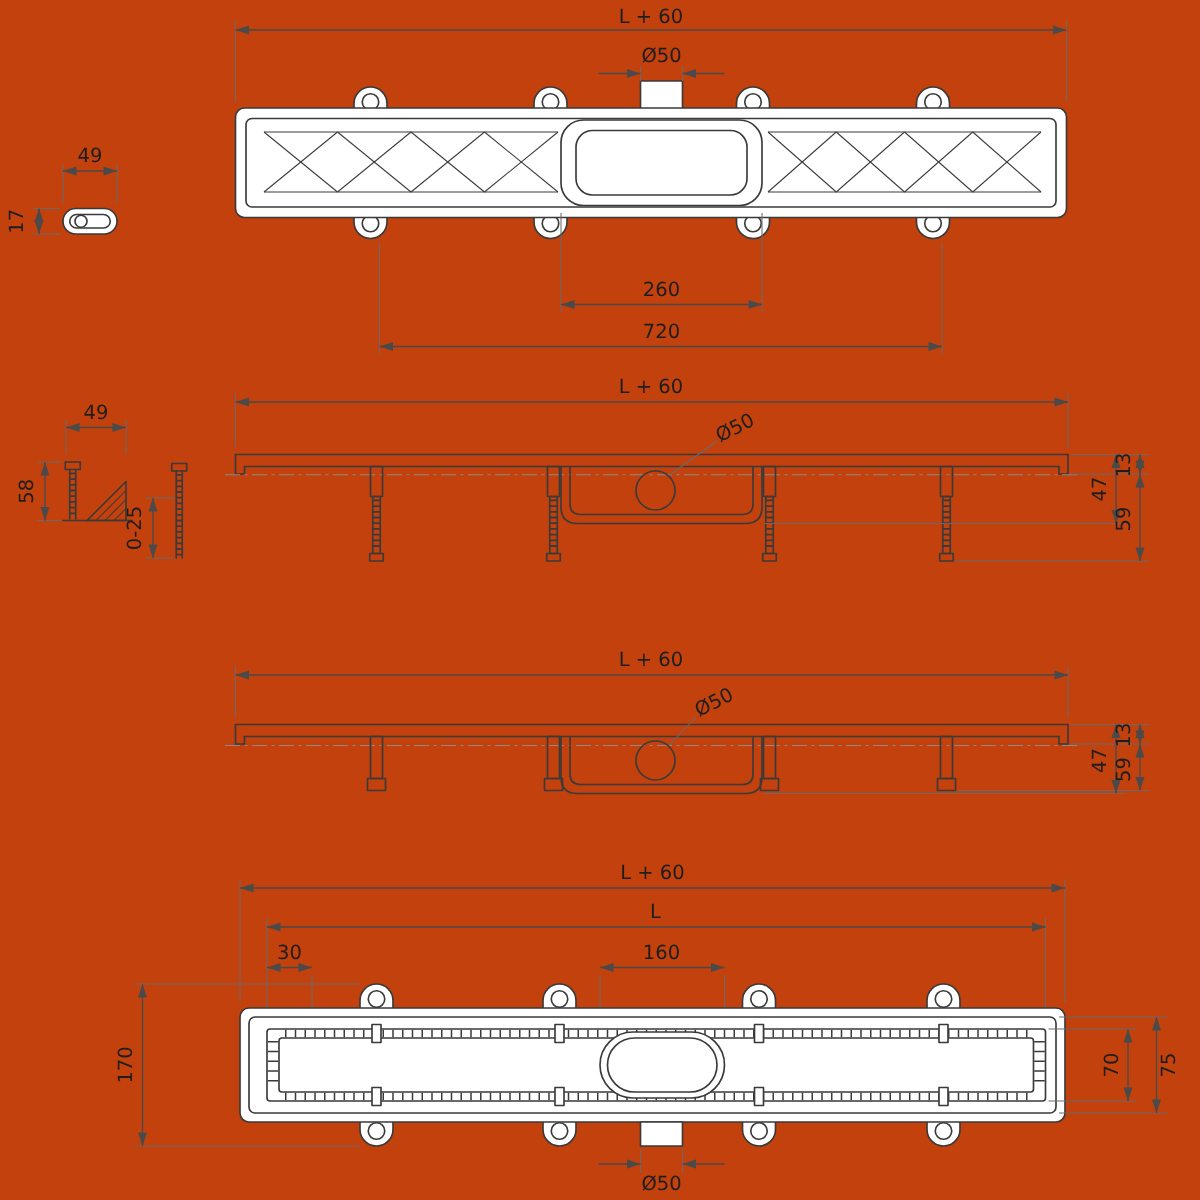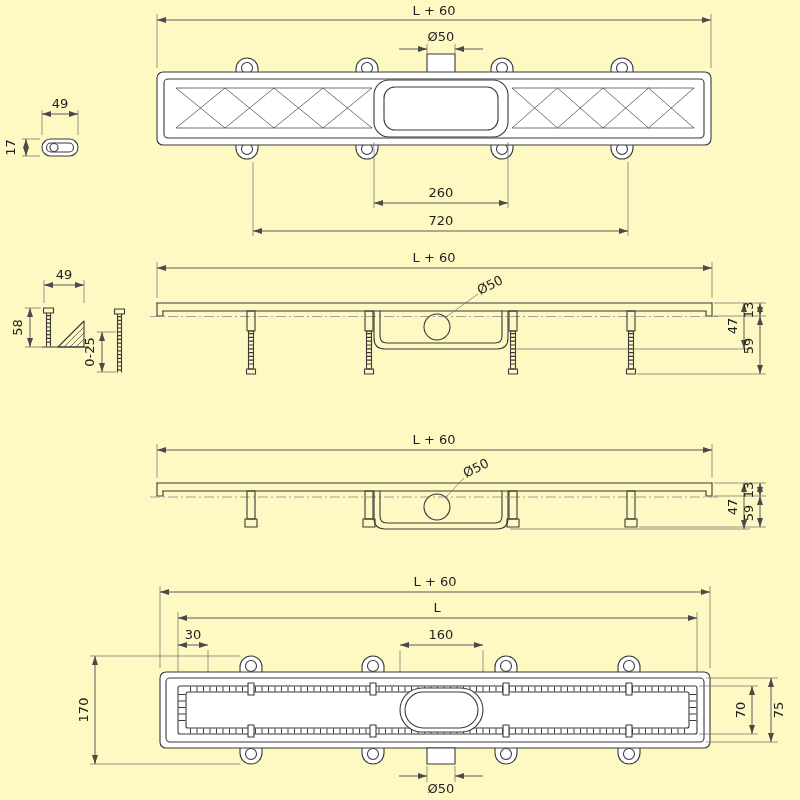--- a/index.html
+++ b/index.html
@@ -1,16 +1,16 @@
 <!DOCTYPE html>
 <html><head>
 <meta charset="utf-8">
 <style>
   html,body { margin:0; padding:0; background:#ffffff; }
-  .page { width:800px; height:800px; background:#fef9c3; position:relative; overflow:hidden; }
+  .page { width:800px; height:800px; background:#c2410c; position:relative; overflow:hidden; }
   svg { display:block; }
   .o   { stroke:#3a3a3a; fill:none; stroke-width:1.1; stroke-linejoin:round; stroke-linecap:round; }
   .of  { stroke:#3a3a3a; fill:#ffffff; stroke-width:1.1; stroke-linejoin:round; }
   .h   { stroke:#3a3a3a; fill:none; stroke-width:0.7; }
   .d   { stroke:#4a4a4a; fill:none; stroke-width:0.9; }
   .e   { stroke:#6a6a6a; fill:none; stroke-width:0.7; }
   .cl  { stroke:#8a8a8a; fill:none; stroke-width:0.8; stroke-dasharray:10 3 2 3; }
   .thr { stroke:#3a3a3a; fill:none; stroke-width:5; stroke-dasharray:1.2 2.6; }
   .thr4{ stroke:#3a3a3a; fill:none; stroke-width:4; stroke-dasharray:1.2 2.6; }
   .band{ stroke:#3a3a3a; fill:none; stroke-dasharray:1 5.5; }

